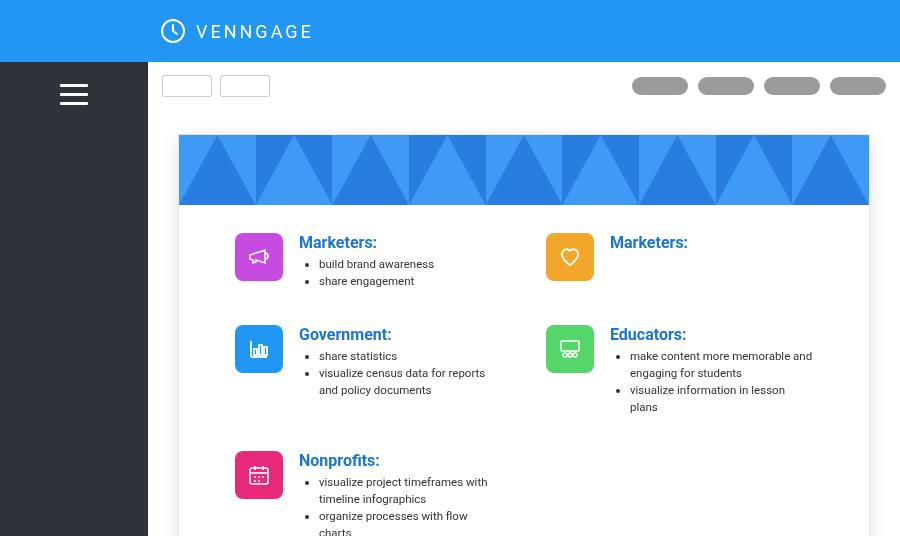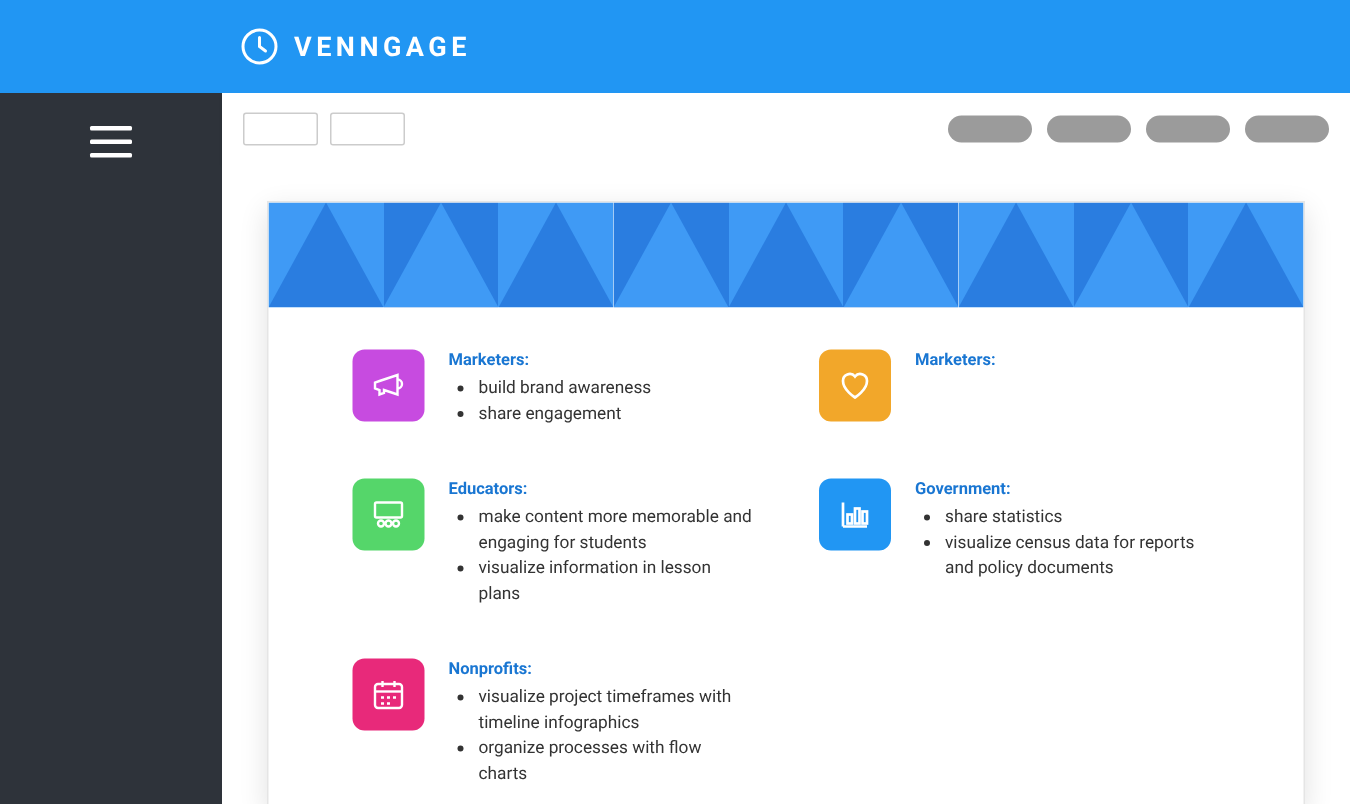--- a/index.html
+++ b/index.html
@@ -1,18 +1,18 @@
 <!DOCTYPE html>
 <html><head>
 <meta charset="utf-8">
 <style>
   * { box-sizing: border-box; margin: 0; padding: 0; }
   body { font-family: -apple-system, BlinkMacSystemFont, "Segoe UI", Roboto, sans-serif; background: #fff; width: 900px; height: 536px; overflow: hidden; }
   .top-banner { background: #2196f3; height: 62px; display: flex; align-items: center; padding-left: 160px; }
-  .logo { display: flex; align-items: center; color: #fff; font-size: 18px; letter-spacing: 3px; font-weight: 700; }
+  .logo { display: flex; align-items: center; color: #fff; font-size: 18px; letter-spacing: 3px; font-weight: 400; }
   .logo svg { margin-right: 10px; }
   .main-row { display: flex; height: calc(536px - 62px); }
   .sidebar { width: 148px; background: #2e333a; display: flex; justify-content: center; padding-top: 16px; }
   .hamburger { width: 28px; cursor: pointer; }
   .hamburger div { height: 3px; background: #fff; margin: 6px 0; border-radius: 1px; }
   .content-col { flex: 1; display: flex; flex-direction: column; }
   .toolbar { height: 48px; background: #fff; box-shadow: 0 1px 2px rgba(0,0,0,0.08); display: flex; align-items: center; padding: 0 14px; }
   .toolbar .box { width: 50px; height: 22px; border: 1px solid #ccc; border-radius: 2px; margin-right: 8px; }
   .toolbar .spacer { flex: 1; }
   .toolbar .pill { width: 56px; height: 18px; background: #9b9b9b; border-radius: 9px; margin-left: 10px; }
@@ -26,21 +26,21 @@
   .tri.alt::after { background: #3f9af5; }
   .tri.alt::before { background: #2a7de0; }
   section.grid { padding: 28px 56px 12px 56px; display: grid; grid-template-columns: 1fr 1fr; column-gap: 44px; row-gap: 34px; }
   .item { display: flex; align-items: flex-start; }
   .icon-box { width: 48px; height: 48px; border-radius: 8px; display: flex; align-items: center; justify-content: center; flex-shrink: 0; margin-right: 16px; }
   .ic-purple { background: #c74be0; }
   .ic-orange { background: #f2a72a; }
   .ic-green  { background: #55d66a; }
   .ic-blue   { background: #2196f3; }
   .ic-pink   { background: #e8297a; }
-  .item-body h4 { color: #1976d2; font-size: 11px; font-weight: 700; margin-bottom: 4px; }
+  .item-body h4 { color: #1976d2; font-size: 16px; font-weight: 700; margin-bottom: 4px; }
   .item-body ul { list-style: disc; padding-left: 20px; font-size: 11.5px; color: #333; line-height: 1.5; }
 </style>
 </head>
 <body>
 
 <div class="top-banner">
   <div class="logo">
     <svg width="26" height="26" viewBox="0 0 26 26">
         <circle cx="13" cy="13" r="11" fill="none" stroke="#fff" stroke-width="2"></circle>
         <path d="M13 7 L13 13 L17 16" stroke="#fff" stroke-width="2" fill="none" stroke-linecap="round"></path>
@@ -106,52 +106,52 @@
               <svg width="26" height="26" viewBox="0 0 26 26" fill="none" stroke="#fff" stroke-width="1.8">
                   <path d="M13 21s-8-5-8-11a4.5 4.5 0 0 1 8-3 4.5 4.5 0 0 1 8 3c0 6-8 11-8 11z"></path>
                 </svg>
             </div>
             <div class="item-body">
               <h4>Marketers:</h4>
             </div>
           </div>
 
           <div class="item">
-            <div class="icon-box ic-green">
-              <svg width="26" height="26" viewBox="0 0 26 26" fill="none" stroke="#fff" stroke-width="1.6">
-                  <rect x="4" y="5" width="18" height="10" rx="1"></rect>
-                  <circle cx="8" cy="19" r="2"></circle>
-                  <circle cx="13" cy="19" r="2"></circle>
-                  <circle cx="18" cy="19" r="2"></circle>
-                </svg>
-            </div>
-            <div class="item-body">
-              <h4>Educators:</h4>
-              <ul>
-                <li>make content more memorable and engaging for students</li>
-                <li>visualize information in lesson plans</li>
-              </ul>
-            </div>
-          </div>
-
-          <div class="item">
             <div class="icon-box ic-blue">
               <svg width="26" height="26" viewBox="0 0 26 26" fill="none" stroke="#fff" stroke-width="1.8">
                   <path d="M5 21V5"></path>
                   <path d="M5 21h16"></path>
                   <rect x="8" y="13" width="3" height="6"></rect>
                   <rect x="13" y="9" width="3" height="10"></rect>
                   <rect x="18" y="11" width="3" height="8"></rect>
                 </svg>
             </div>
             <div class="item-body">
               <h4>Government:</h4>
               <ul>
                 <li>share statistics</li>
                 <li>visualize census data for reports and policy documents</li>
+              </ul>
+            </div>
+          </div>
+
+          <div class="item">
+            <div class="icon-box ic-green">
+              <svg width="26" height="26" viewBox="0 0 26 26" fill="none" stroke="#fff" stroke-width="1.6">
+                  <rect x="4" y="5" width="18" height="10" rx="1"></rect>
+                  <circle cx="8" cy="19" r="2"></circle>
+                  <circle cx="13" cy="19" r="2"></circle>
+                  <circle cx="18" cy="19" r="2"></circle>
+                </svg>
+            </div>
+            <div class="item-body">
+              <h4>Educators:</h4>
+              <ul>
+                <li>make content more memorable and engaging for students</li>
+                <li>visualize information in lesson plans</li>
               </ul>
             </div>
           </div>
 
           <div class="item">
             <div class="icon-box ic-pink">
               <svg width="26" height="26" viewBox="0 0 26 26" fill="none" stroke="#fff" stroke-width="1.6">
                   <rect x="4" y="6" width="18" height="16" rx="2"></rect>
                   <path d="M4 11h18"></path>
                   <path d="M9 4v4M17 4v4"></path>

